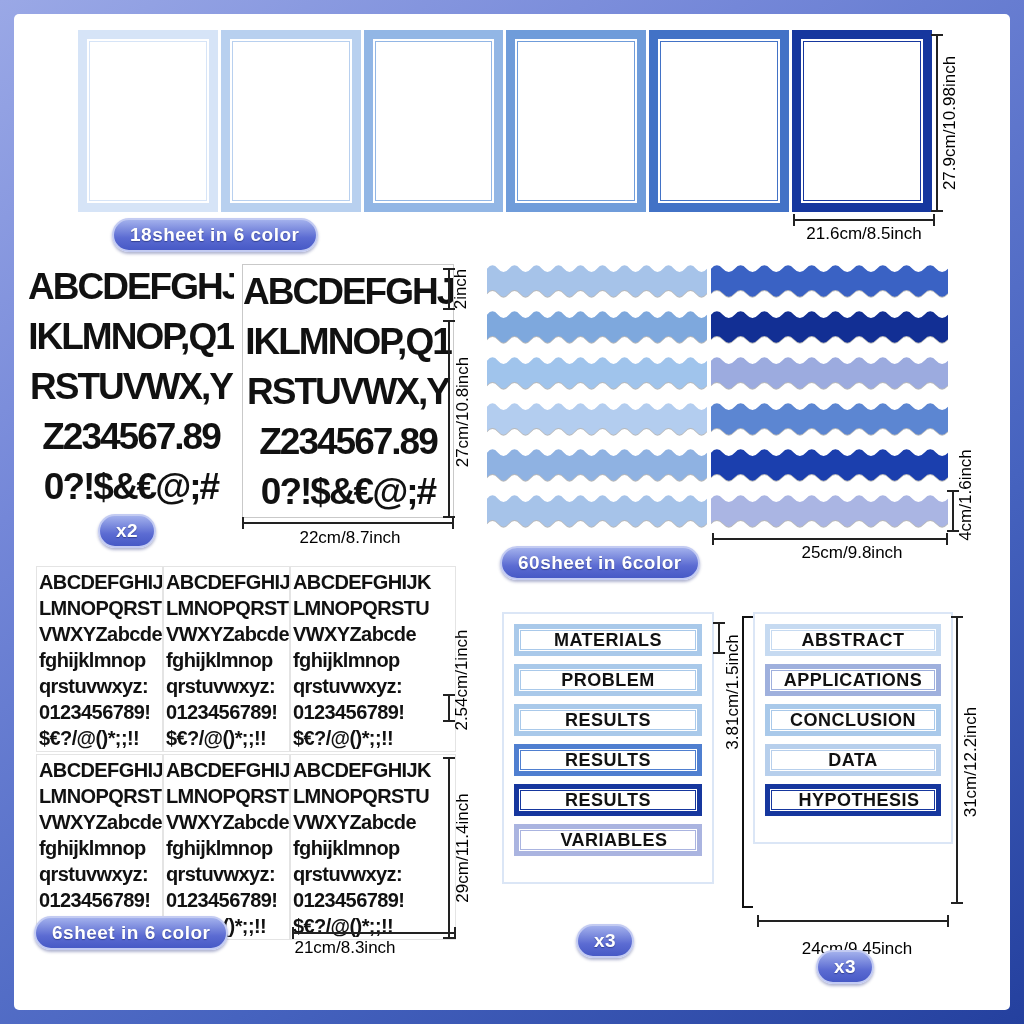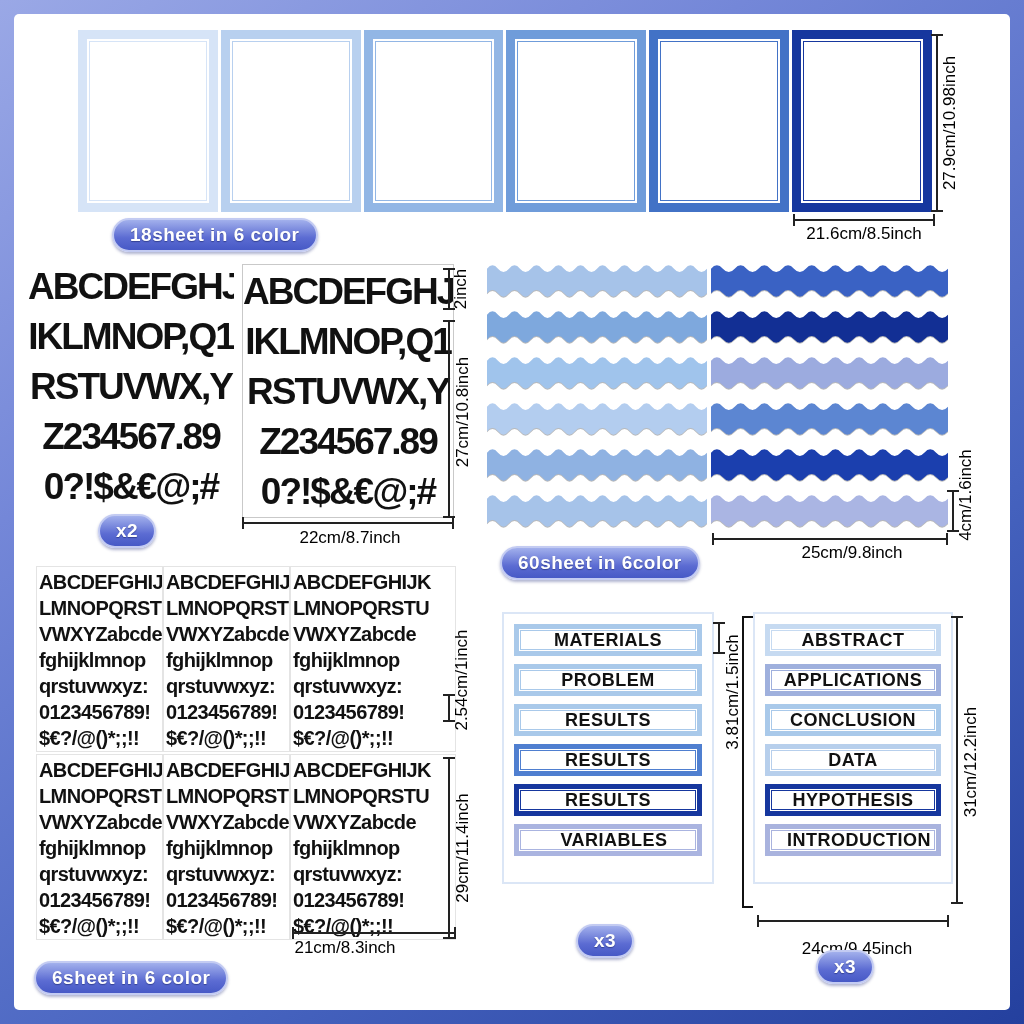--- a/index.html
+++ b/index.html
@@ -239,21 +239,21 @@
       <div class="line">$€?/@()*;;!!</div>
     </div>
 
   <div class="vline" style="left:448px;top:694px;height:28px;"></div>
   <div class="dim v" style="left:462px;top:680px;">2.54cm/1inch</div>
   <div class="vline" style="left:448px;top:757px;height:182px;"></div>
   <div class="dim v" style="left:463px;top:848px;">29cm/11.4inch</div>
   <div class="hline" style="left:292px;top:932px;width:164px;"></div>
   <div class="dim" style="left:345px;top:948px;">21cm/8.3inch</div>
 
-  <div class="badge" style="left:34px;top:961px;">6sheet in 6 color</div>
+  <div class="badge" style="left:34px;top:916px;">6sheet in 6 color</div>
 
   <div id="labels-left" class="labelcol" style="left:502px;top:612px;width:212px;">
       <div class="sticker" style="border-color: rgb(169, 201, 234);">
         <div class="sticker-line" style="border-color: rgb(169, 201, 234);"></div>
         <span class="sticker-text">MATERIALS</span>
       </div>
       <div class="sticker" style="border-color: rgb(169, 201, 234);">
         <div class="sticker-line" style="border-color: rgb(169, 201, 234);"></div>
         <span class="sticker-text">PROBLEM</span>
       </div>
@@ -292,24 +292,20 @@
         <div class="sticker-line" style="border-color: rgb(169, 201, 234);"></div>
         <span class="sticker-text">CONCLUSION</span>
       </div>
       <div class="sticker" style="border-color: rgb(183, 207, 236); justify-content: center;">
         <div class="sticker-line" style="border-color: rgb(183, 207, 236);"></div>
         <span class="sticker-text">DATA</span>
       </div>
       <div class="sticker" style="border-color: rgb(22, 55, 158);">
         <div class="sticker-line" style="border-color: rgb(22, 55, 158);"></div>
         <span class="sticker-text">HYPOTHESIS</span>
-      </div>
-      <div class="sticker" style="border-color: rgb(169, 179, 222);">
-        <div class="sticker-line" style="border-color: rgb(169, 179, 222);"></div>
-        <span class="sticker-text">INTRODUCTION</span>
       </div>
     </div>
   <div class="vline" style="left:956px;top:616px;height:288px;"></div>
   <div class="dim v" style="left:971px;top:762px;">31cm/12.2inch</div>
   <div class="hline" style="left:757px;top:920px;width:192px;"></div>
   <div class="dim" style="left:857px;top:949px;">24cm/9.45inch</div>
   <div class="badge" style="left:816px;top:950px;">x3</div>
 </div>
 
 </body></html>

